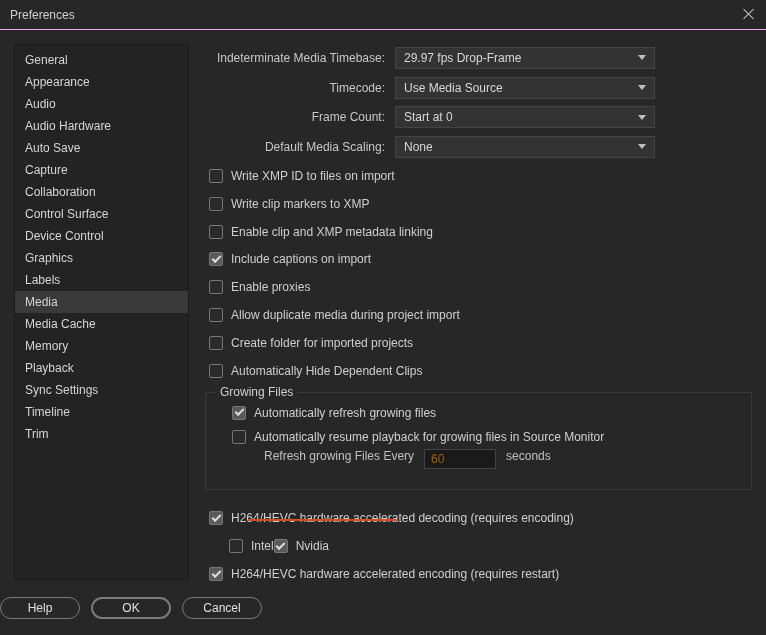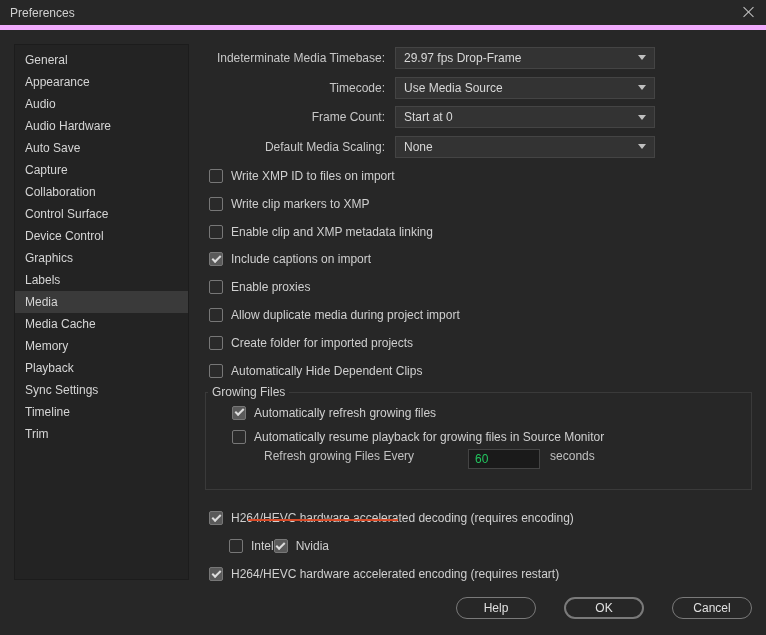--- a/index.html
+++ b/index.html
@@ -9,21 +9,21 @@
     font-family: "Segoe UI", Tahoma, sans-serif;
     font-size: 12px;
     color: #c0c0c0;
     user-select: none;
   }
   .titlebar {
     height: 30px;
     display: flex;
     align-items: center;
     padding: 0 10px;
-    border-bottom: 5px solid #f0abfc;
+    border-bottom: 1px solid #f0abfc;
   }
   .titlebar .title { color: #d0d0d0; }
   .titlebar .spacer { flex: 1; }
   .close-x {
     width: 16px; height: 16px;
     position: relative;
     cursor: pointer;
   }
   .close-x::before, .close-x::after {
     content: "";
@@ -129,59 +129,57 @@
   .check-label { color: #cfcfcf; cursor: pointer; }
 
   .group {
     border: 1px solid #3a3a3a;
     margin-top: 4px;
     padding: 8px 10px 10px 10px;
     position: relative;
   }
   .group .legend {
     position: absolute;
-    top: -8px; left: 2px;
+    top: -8px; left: 10px;
     background: #272727;
     padding: 0 4px;
     color: #cfcfcf;
   }
   .group .check-row { padding-left: 16px; text-align: right; }
   .refresh-row {
     display: flex;
     align-items: flex-start;
     gap: 10px;
     padding-left: 48px;
     height: 30px;
   }
   .num-input {
     width: 72px; height: 20px;
     background: #1a1a1a;
     border: 1px solid #444;
-    color: #22c55e;
+    color: #a16207;
     padding: 0 6px;
     display: flex;
     align-items: center;
-    margin-left: 44px;
   }
 
   .highlight-line {
     position: absolute;
     border-bottom: 2px solid #d84a27;
     width: 150px;
     left: 248px;
     top: 519px;
     pointer-events: none;
   }
 
   .footer {
     height: 46px;
     display: flex;
     align-items: center;
-    justify-content: flex-end;
-    gap: 28px;
+    gap: 11px;
     padding-right: 14px;
   }
   .btn {
     width: 80px;
     height: 22px;
     border-radius: 11px;
     background: #272727;
     border: 1px solid #7a7a7a;
     color: #e0e0e0;
     display: flex;

